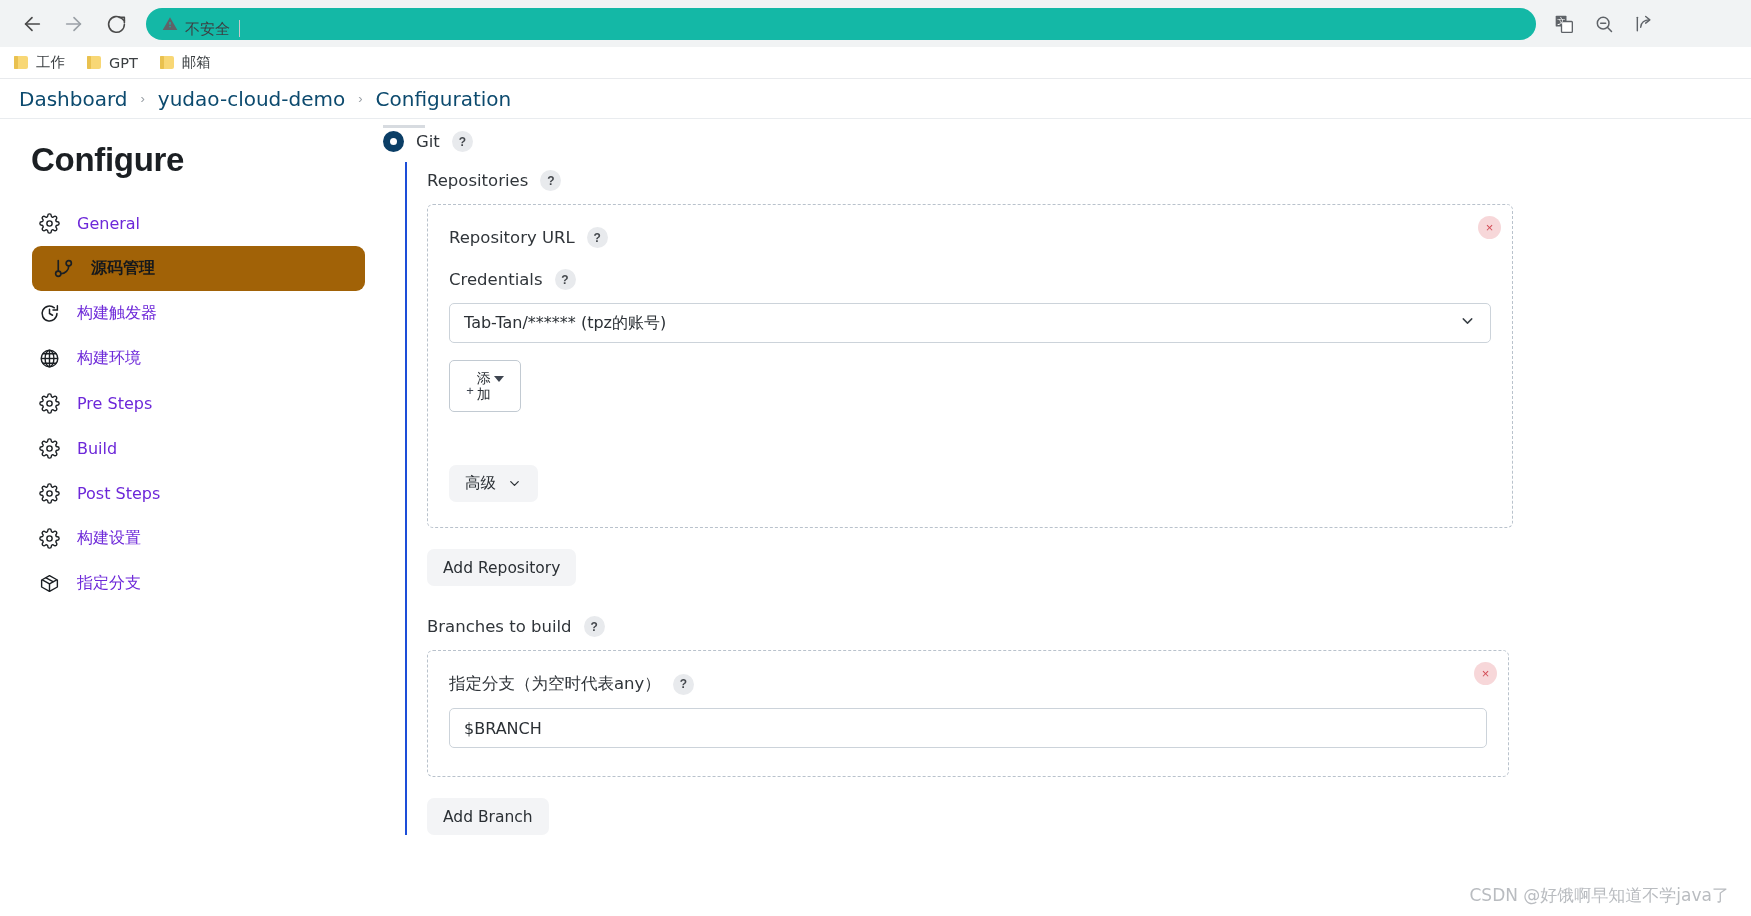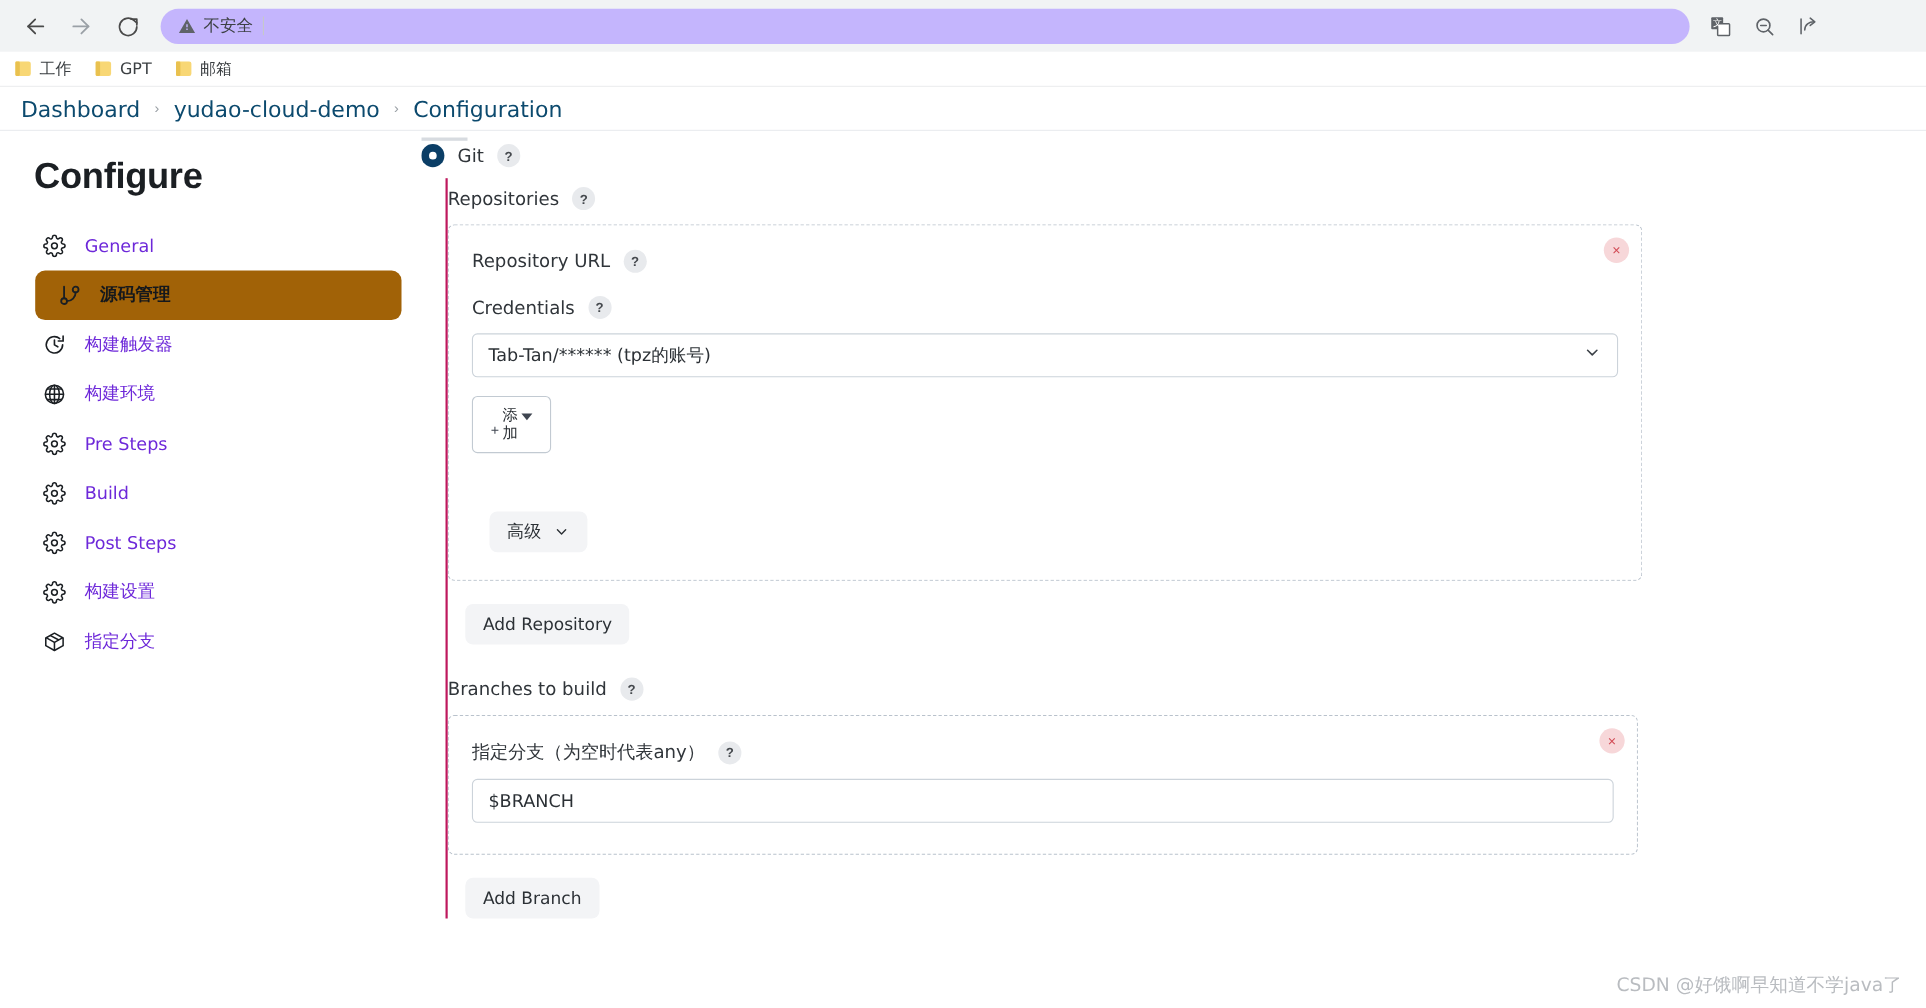--- a/index.html
+++ b/index.html
@@ -23,24 +23,23 @@
   .nav-btn {
     width: 36px; height: 36px;
     display: flex; align-items: center; justify-content: center;
     border-radius: 50%;
     color: #4a4a4a;
   }
   .nav-btn svg { display: block; }
   .omnibox {
     flex: 1;
     height: 32px;
-    background: #c4b5fd;
+    background: #14b8a6;
     border-radius: 16px;
     display: flex;
-    align-items: center;
     padding: 12px 16px;
     max-width: 1390px;
   }
   .warn-icon { margin-right: 7px; display:flex; align-items:center; }
   .not-secure {
     font-size: 15px; color: #3c4043;
     font-family: "DejaVu Sans", sans-serif;
   }
   .omni-sep {
     width: 1px; height: 17px; background: #c6c8ca;
@@ -159,22 +158,23 @@
   .help-badge {
     width: 21px; height: 21px; border-radius: 50%;
     background: #e8eaed; color: #44484d;
     font-size: 12px; font-weight: bold;
     display: inline-flex; align-items: center; justify-content: center;
     flex-shrink: 0;
     font-family: "Liberation Sans", sans-serif;
   }
 
   .section-body {
-    border-left: 2px solid #be185d;
+    border-left: 2px solid #1d4ed8;
     margin-left: 22px;
+    padding-left: 20px;
     padding-top: 8px;
   }
 
   .field-label-row {
     display: flex; align-items: center; gap: 12px;
     margin-bottom: 13px;
   }
   .field-label {
     font-size: 16.5px; color: #30353a;
     font-family: "DejaVu Sans", sans-serif;
@@ -259,21 +259,20 @@
 
   .pill-btn {
     display: inline-flex; align-items: center; gap: 11px;
     height: 37px;
     padding: 0 16px;
     background: #f3f4f6;
     border: none; border-radius: 7px;
     font-size: 15.5px; color: #2b3035;
     cursor: pointer;
     font-family: "DejaVu Sans", sans-serif;
-    margin-left: 16px;
   }
   .pill-btn.advanced { margin-top: 32px; }
   .pill-btn.add-repo { margin-bottom: 30px; }
   .chev { display: flex; align-items: center; color: #2b3035; }
 
   .watermark {
     position: absolute;
     right: 22px; bottom: 8px;
     font-size: 17px;
     color: #b9bcc0;

